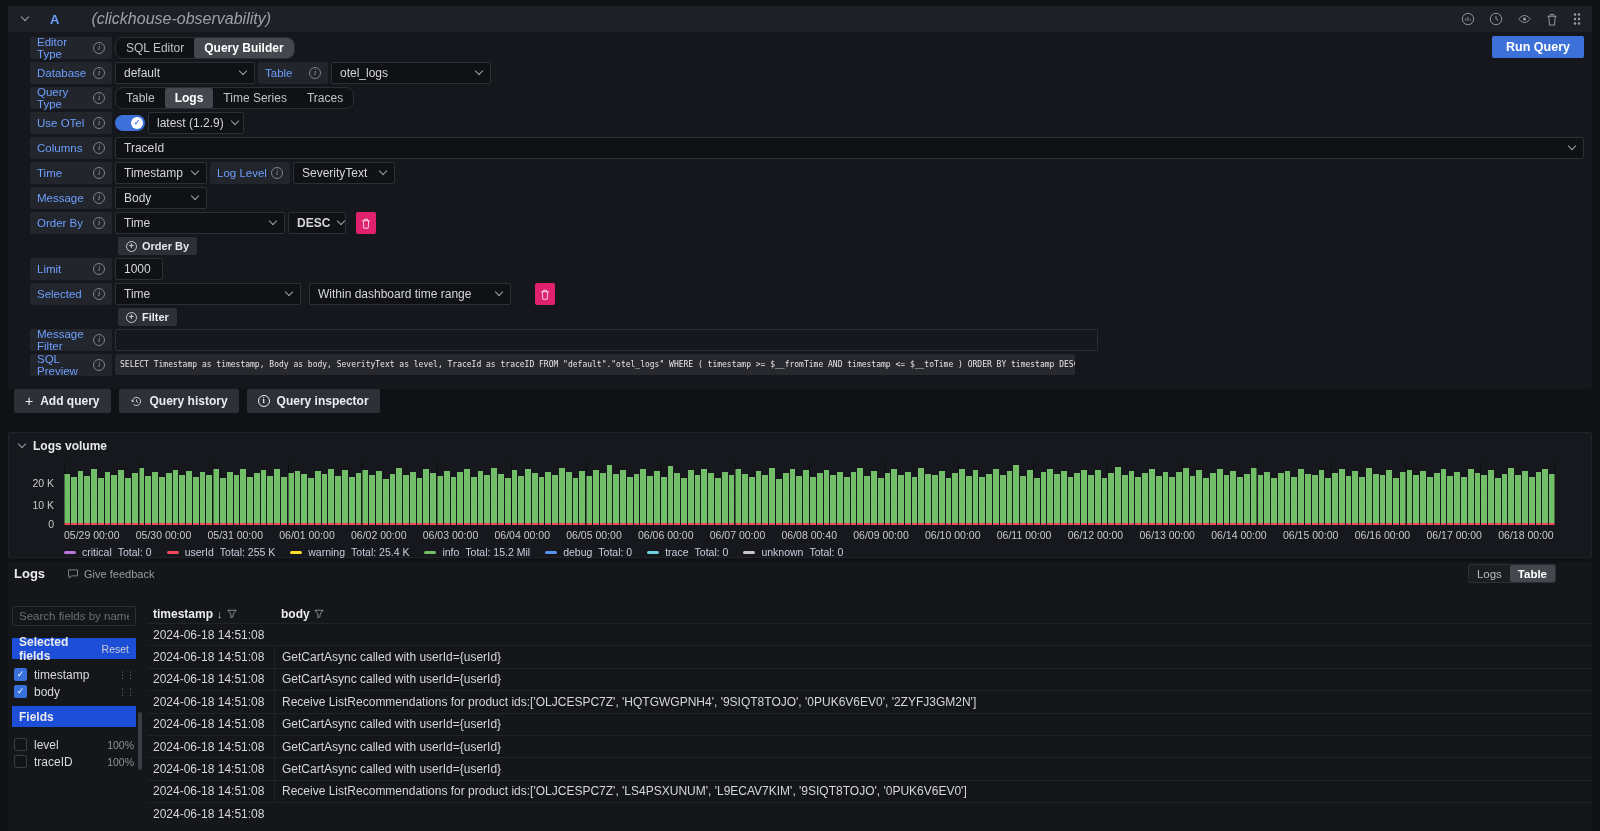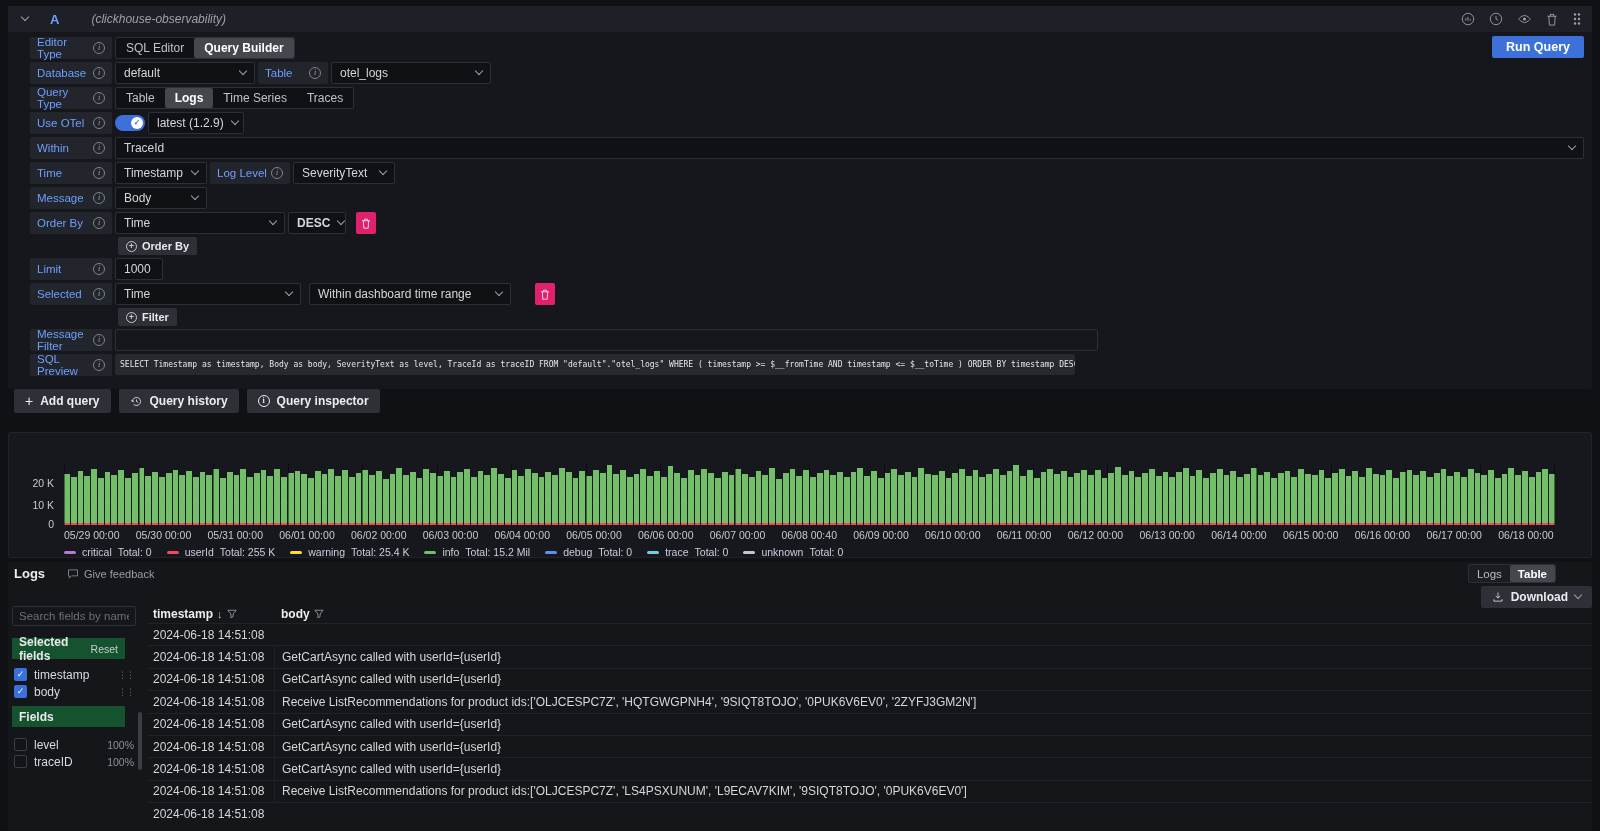--- a/index.html
+++ b/index.html
@@ -15,38 +15,38 @@
           transform:rotate(45deg); margin-top:-4px; flex:none; }
   .info-i { width:12px; height:12px; border:1px solid #7e828a; border-radius:50%; color:#9da0a6;
             font-size:8px; line-height:10px; text-align:center; font-style:italic; flex:none;
             font-family:"Liberation Serif", serif; }
   .dd { background:#0f1115; border:1px solid #2c2f36; border-radius:2px; height:22px;
         display:flex; align-items:center; justify-content:space-between; padding:0 8px; gap:8px;
         color:#d5d6da; white-space:nowrap; }
   .chip { background:#22252b; border-radius:2px; height:22px; width:82px; flex:none;
           display:flex; align-items:center; justify-content:space-between; padding:0 7px;
           color:#6e9fff; font-size:11.5px; }
-  .radio { display:flex; background:#0f1115; border:1px solid #2c2f36; border-radius:2px; height:22px; overflow:hidden; }
+  .radio { display:flex; background:#0f1115; border:1px solid #2c2f36; border-radius:8px; height:22px; overflow:hidden; }
   .radio .seg { padding:0 10px; display:flex; align-items:center; color:#c0c2c8; cursor:pointer; white-space:nowrap; }
   .radio .seg.active { background:#44474d; color:#fff; font-weight:bold; border-radius:2px; }
   .trash-btn { width:20px; height:22px; background:#e0226e; border-radius:2px; color:#fff;
                display:flex; align-items:center; justify-content:center; flex:none; }
   .add-btn { height:18px; background:#2d3036; border-radius:2px; color:#e8e9ec; font-size:11px; font-weight:bold;
              display:inline-flex; align-items:center; gap:5px; padding:0 8px; }
   .add-btn .plus-circle { width:11px; height:11px; border:1px solid #c6c8cd; border-radius:50%;
              font-size:9px; line-height:9px; text-align:center; color:#c6c8cd; font-style:normal; }
   .btn { background:#2d3036; border-radius:2px; height:24px; color:#ececf0; font-weight:bold; font-size:12px;
          display:inline-flex; align-items:center; gap:7px; padding:0 11px; }
   svg { display:block; }
 
   
   .qpanel { position:absolute; left:8px; top:6px; width:1584px; background:#15171c; border-radius:2px; }
   .qheader { height:26px; background:#1d2026; display:flex; align-items:center; gap:14px; padding:0 10px 0 14px; }
   .qheader .refid { color:#6e9fff; font-weight:bold; font-size:13px; margin-left:8px; }
-  .qheader .dsname { color:#9da0a6; font-style:italic; font-size:12px; margin-left:18px; }
+  .qheader .dsname { color:#9da0a6; font-style:italic; font-size:16px; margin-left:18px; }
   .qheader .spacer { flex:1; }
   .qheader .hicons { display:flex; align-items:center; gap:14px; color:#9da0a6; }
   .run-row { display:flex; justify-content:flex-end; padding:4px 8px 0 0; position:absolute; right:0; top:26px; }
   .run-btn { background:#3d71d9; color:#fff; font-weight:bold; font-size:12.5px; border-radius:2px;
              height:22px; padding:0 14px; display:flex; align-items:center; }
   .qbody { padding:5px 8px 10px 22px; }
   .frow { display:flex; gap:3px; margin-bottom:3px; align-items:stretch; }
   .frow .ind { width:85px; flex:none; }
   .toggle { width:30px; height:16px; background:#3d71d9; border-radius:9px; position:relative; align-self:center; flex:none; }
   .toggle .knob { position:absolute; right:2px; top:2px; width:12px; height:12px; background:#fff; border-radius:50%;
@@ -84,22 +84,22 @@
   .mini-radio { display:flex; background:#1b1d21; border:1px solid #2c2f36; border-radius:2px; height:19px; }
   .mini-radio .seg { padding:0 8px; display:flex; align-items:center; font-size:11.5px; color:#b9bbc1; }
   .mini-radio .seg.active { background:#44474d; color:#fff; font-weight:bold; border-radius:2px; }
   .dl-row { display:flex; justify-content:flex-end; padding:4px 0 0 0; }
   .dl-btn { height:22px; }
 
   .sidebar { position:absolute; left:4px; top:44px; width:128px; }
   .search { width:124px; height:20px; background:#14161a; border:1px solid #2c2f36; border-radius:2px;
             color:#d5d6da; font-size:11.5px; padding:0 6px; font-family:"Liberation Sans", sans-serif; }
   .search::placeholder { color:#6c6f75; }
-  .side-head { margin-top:12px; background:#14532d; height:21px; display:flex; align-items:center;
-               justify-content:space-between; padding:0 7px; width:113px; }
+  .side-head { margin-top:12px; background:#1d4ed8; height:21px; display:flex; align-items:center;
+               justify-content:space-between; padding:0 7px; width:124px; }
   .side-head .t { color:#e8e9ec; font-weight:bold; font-size:12px; }
   .side-head .reset { color:#c9cbd0; font-size:10.5px; }
   .fldrow { display:flex; align-items:center; gap:7px; height:17px; width:124px; padding:0 2px; }
   .cb { width:13px; height:13px; border-radius:2px; flex:none; font-size:9px; line-height:13px; text-align:center; }
   .cb.on { background:#3871dc; color:#fff; }
   .cb.off { background:#121418; border:1px solid #3b3e44; }
   .fldrow .nm { color:#d8d9df; flex:1; }
   .fldrow .drag { color:#6c6f76; font-size:9px; letter-spacing:-1px; }
   .fldrow .pct { color:#8d9096; font-size:10.5px; }
   .side-scroll { position:absolute; left:130px; top:150px; width:4px; height:58px; background:#3b3e44; border-radius:2px; }
@@ -220,21 +220,21 @@
           <span class="knob">✓</span>
         </span>
       <span class="dd" style="width:96px">
         <span>latest (1.2.9)</span>
           <span class="chev"></span>
       </span>
     </div>
 
     <div class="frow">
       <span class="chip">
-        <span>Within</span>
+        <span>Columns</span>
           <span class="info-i">i</span>
       </span>
       <span class="dd" style="flex:1">
         <span>TraceId</span>
           <span class="chev"></span>
       </span>
     </div>
 
     <div class="frow">
       <span class="chip">
@@ -363,20 +363,24 @@
       </svg>
       <span>Query history</span>
     </span>
   <span class="btn">
       <span class="info-i" style="font-style:normal;color:#ececf0;border-color:#ececf0">i</span>
       <span>Query inspector</span>
     </span>
 </div>
 
 <div class="lvpanel">
+  <div class="lv-title">
+    <span class="chev"></span>
+    <span>Logs volume</span>
+  </div>
   <span class="ylab" style="left:5px; top:44px">20 K</span>
   <span class="ylab" style="left:5px; top:66px">10 K</span>
   <span class="ylab" style="left:5px; top:85px">0</span>
   <div class="plot">
     <div class="gridline" style="top:18px"></div>
     <div class="gridline" style="top:40px"></div>
     <div class="bars" id="bars">
         <div class="vbar" style="height: 82.5%;"></div>
         <div class="vbar" style="height: 77.8571%;"></div>
         <div class="vbar" style="height: 87.5%;"></div>
@@ -698,29 +702,20 @@
           <path d="M2 2.5h12v8H6l-3 3v-3H2z" fill="none" stroke="currentColor"></path>
         </svg>
       <span>Give feedback</span>
     </span>
     <span class="spacer"></span>
     <span class="mini-radio">
       <span class="seg">Logs</span>
       <span class="seg active">Table</span>
     </span>
   </div>
-  <div class="dl-row">
-    <span class="btn dl-btn">
-      <svg width="12" height="12" viewBox="0 0 16 16">
-          <path d="M8 2v7M5 6.5L8 9.5l3-3M2.5 11v2.5h11V11" stroke="currentColor" fill="none"></path>
-        </svg>
-      <span>Download</span>
-      <span class="chev"></span>
-    </span>
-  </div>
 
   <div class="sidebar">
     <input class="search" type="text" placeholder="Search fields by name" style="">
     <div class="side-head">
       <span class="t">Selected fields</span>
       <span class="reset">Reset</span>
     </div>
     <div id="selectedFields" style="margin-top:7px">
   <div class="fldrow">
     <span class="cb on">✓</span>

